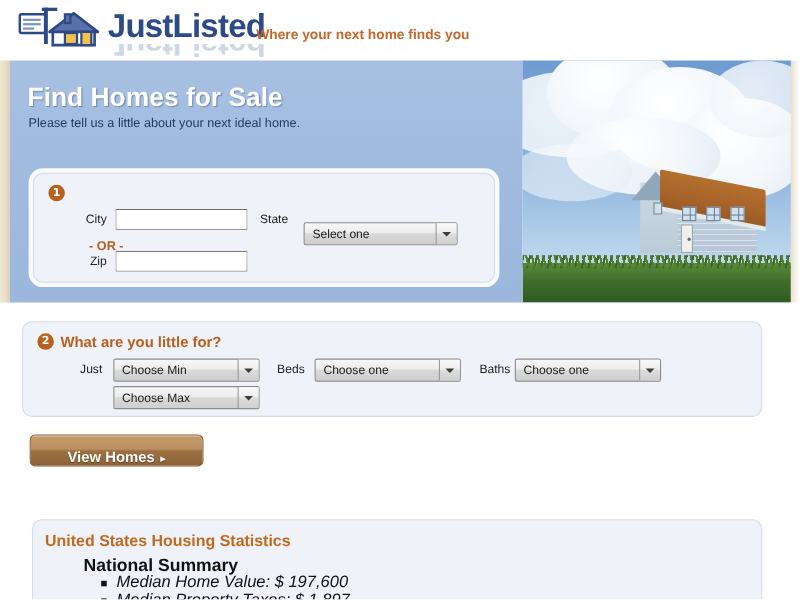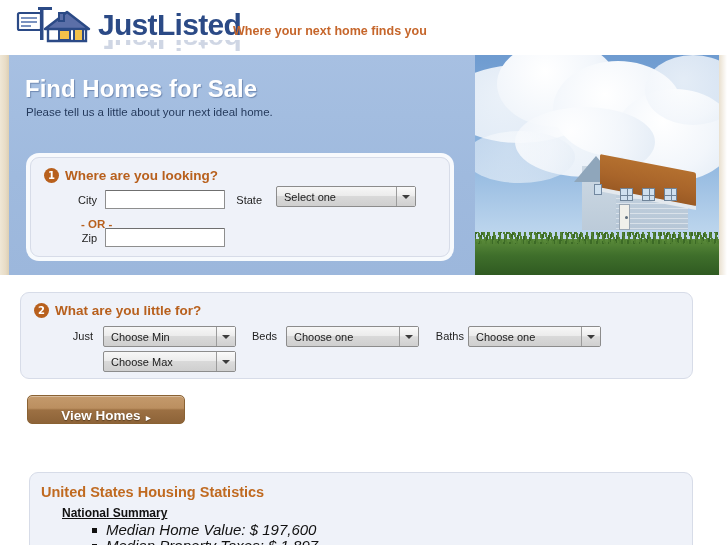--- a/index.html
+++ b/index.html
@@ -178,23 +178,22 @@
     text-shadow: 0 1px 1px rgba(60,40,15,0.6);
   }
 
   
   #stats-title {
     position: absolute; left: 11px; top: 11px;
     font-size: 14.5px; font-weight: bold; color: #c06a20;
     white-space: nowrap;
   }
   #stats-sub {
-    position: absolute; left: 32px; top: 33px;
-    font-size: 12px; font-weight: bold; color: #111111;
-    text-decoration: underline;
+    position: absolute; left: 46px; top: 33px;
+    font-size: 16px; font-weight: bold; color: #111111;
     white-space: nowrap;
   }
   #stats-list {
     position: absolute; left: 60px; top: 49px;
     margin: 0; padding: 0; list-style: none;
   }
   #stats-list li {
     font-size: 15px; color: #111111;
     line-height: 16px;
     padding-left: 16px;
@@ -350,33 +349,32 @@
       <div id="door-knob"></div>
     </div>
 
     <div id="grass"></div>
   </div>
   <div id="photo-right-edge"></div>
 
   <div id="panel1" class="panel">
     <div class="panel-heading">
       <span class="num-badge">1</span>
-      <span>Where are you looking?</span>
     </div>
 
     <div class="fld-label" style="left:30px; top:36px; width:36px;">City</div>
     <input class="txtbox" style="left: 74px; top: 32px; width: 120px;" type="text" placeholder="">
 
     <div id="or-text">- OR -</div>
 
     <div class="fld-label" style="left:30px; top:74px; width:36px;">Zip</div>
     <input class="txtbox" style="left: 74px; top: 70px; width: 120px;" type="text" placeholder="">
 
     <div class="fld-label" style="left:185px; top:36px; width:46px;">State</div>
-    <div class="selbox" style="left:245px; top:28px; width:140px;">
+    <div class="selbox" style="left:245px; top:44px; width:140px;">
       <span class="sel-text">Select one</span>
       <span class="sel-arrow">
           <i></i>
         </span>
     </div>
   </div>
 
   <div id="panel2" class="panel">
     <div class="panel-heading">
       <span class="num-badge">2</span>

